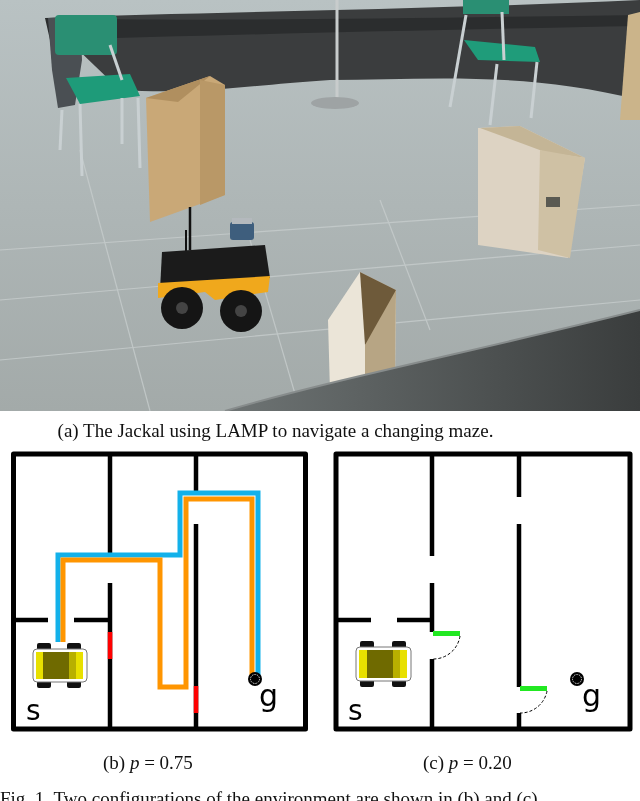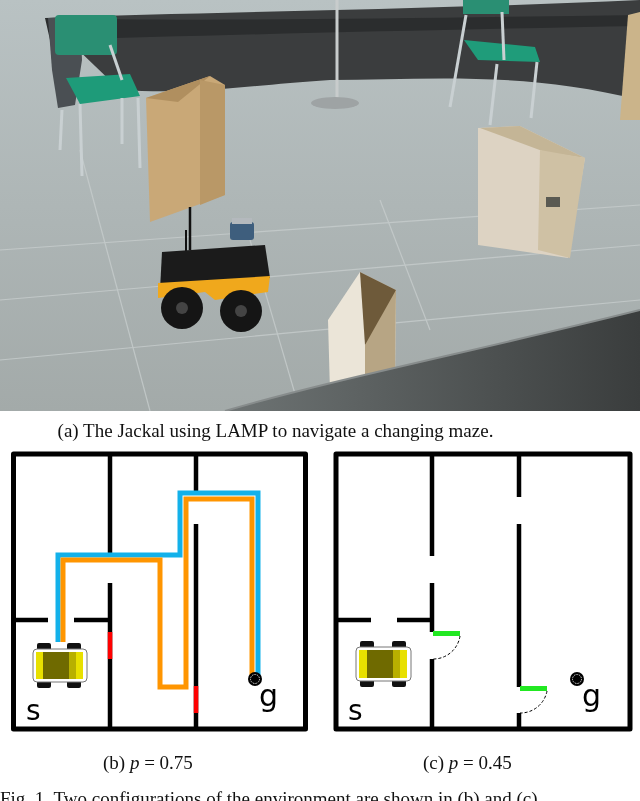--- a/index.html
+++ b/index.html
@@ -191,16 +191,16 @@
     <circle cx="577" cy="679" r="4.5" fill="none" stroke="#fff" stroke-width="0.8" stroke-dasharray="1.5 1"></circle>
     <text class="lbl" x="348" y="720" font-size="28" fill="#000">s</text>
     <text class="lbl" x="582" y="706" font-size="30" fill="#000">g</text>
   </svg>
 </div>
 
 <div class="subcap subcap-b">
   <span>(b) </span><i>p</i><span> = 0.75</span>
 </div>
 <div class="subcap subcap-c">
-  <span>(c) </span><i>p</i><span> = 0.45</span>
+  <span>(c) </span><i>p</i><span> = 0.20</span>
 </div>
 
 <div class="figline">Fig. 1.   Two configurations of the environment are shown in (b) and (c)</div>
 
 </body></html>

